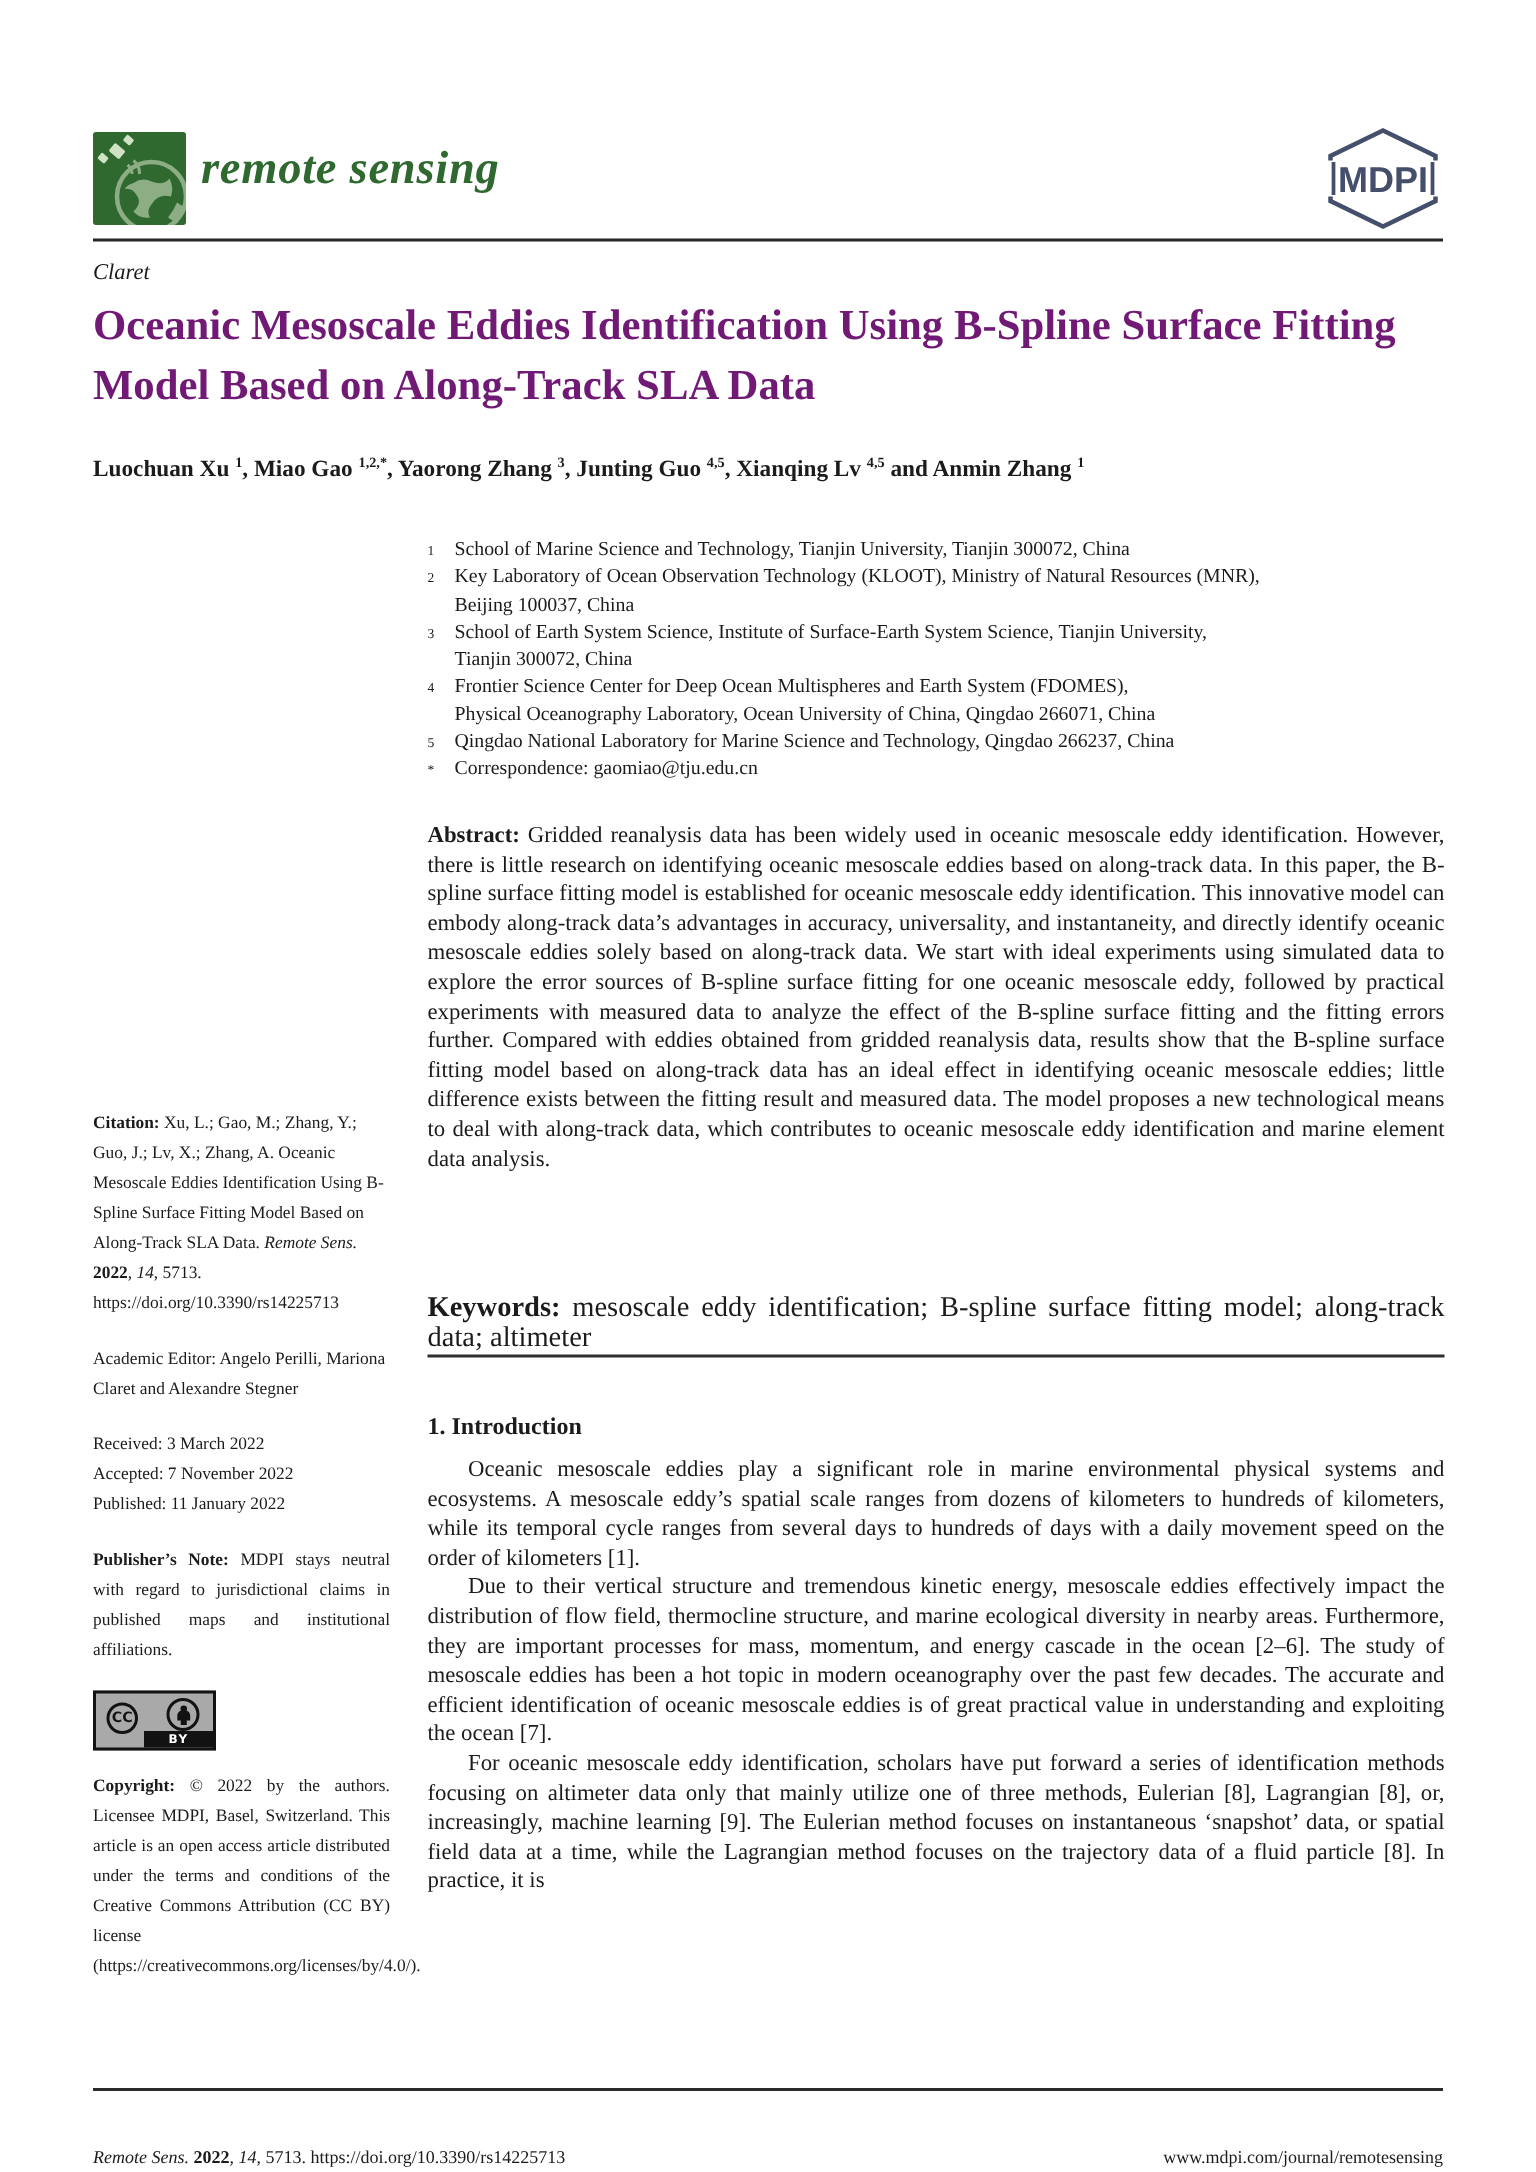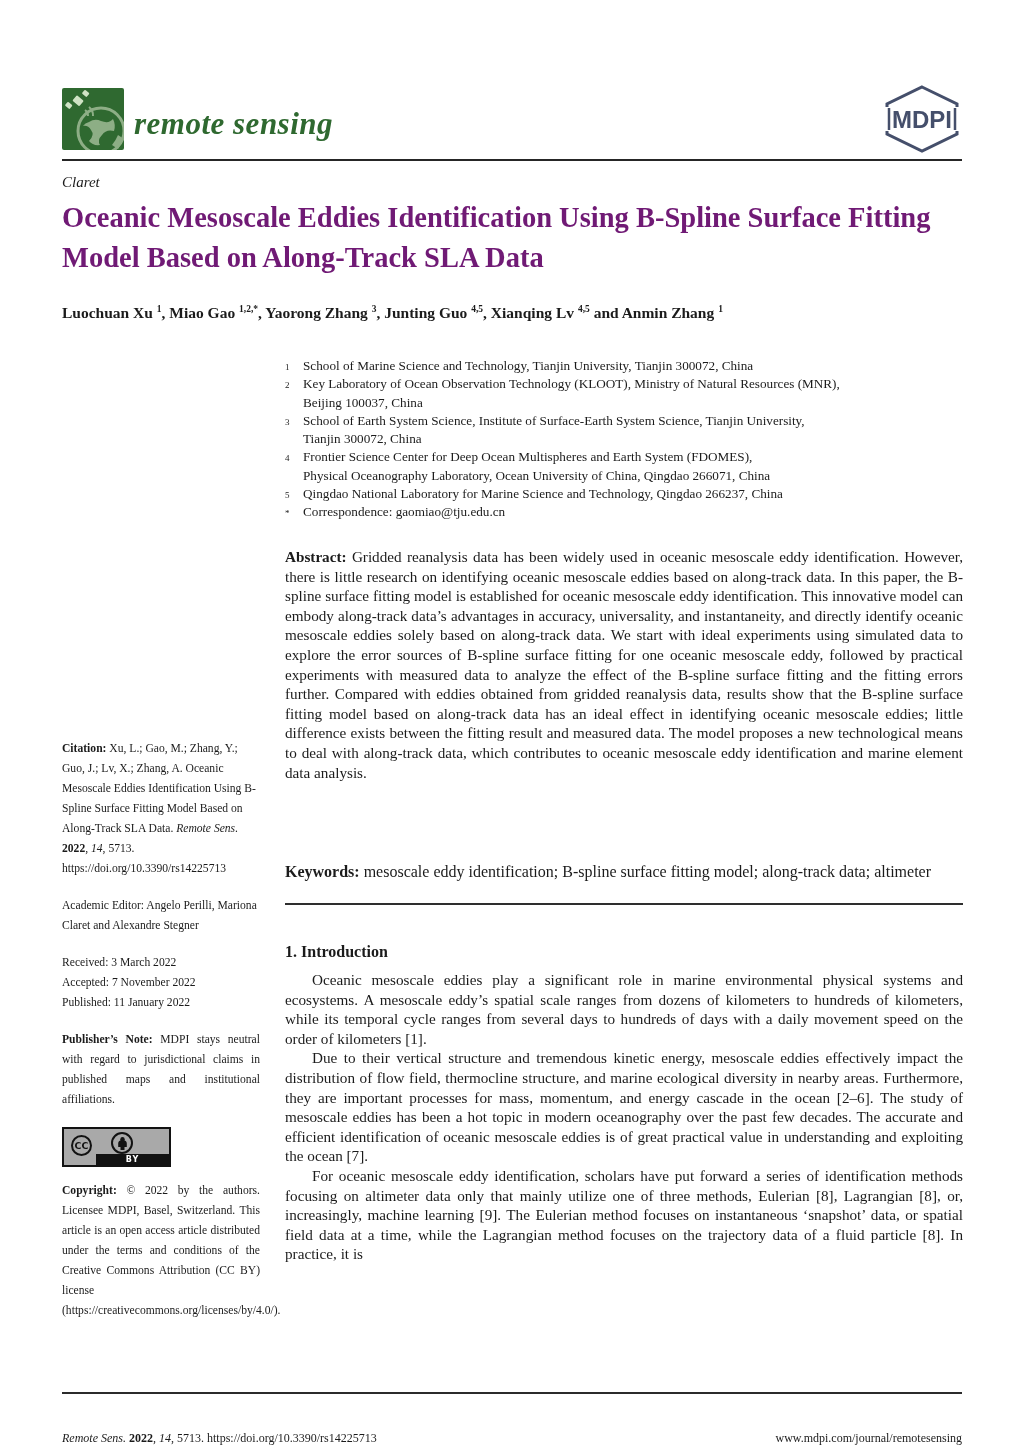--- a/index.html
+++ b/index.html
@@ -4,55 +4,55 @@
 <style>
   html,body { margin:0; padding:0; background:#e8e8e8; }
   .page {
     position:relative; width:1024px; height:1448px; margin:0 auto;
     background:#ffffff; font-family:"Liberation Serif", serif; color:#1b1b1b;
     overflow:hidden;
   }
   .abs { position:absolute; }
 
   
-  .logo-row { left:62px; top:88px; display:flex; align-items:center; gap:10px; }
+  .logo-row { left:62px; top:88px; display:flex; gap:10px; }
   .logo-text { font-size:31px; font-style:italic; font-weight:700; color:#2f6930; letter-spacing:0.5px; padding-top:6px; }
   .mdpi-box { left:874px; top:84px; }
   .header-rule { left:62px; top:159px; width:900px; height:2px; background:#262626; }
 
   .article-label { left:62px; top:174px; font-size:15px; font-style:italic; }
   .title { left:62px; top:198px; width:884px; font-size:28.5px; line-height:40px; font-weight:700; color:#701a75; }
   .authors { left:62px; top:304px; width:900px; font-size:15.5px; font-weight:700; }
   .authors sup { font-size:9.5px; font-weight:700; }
 
   
   .affiliations { left:285px; top:357px; width:655px; font-size:13.2px; line-height:18.3px; }
   .aff-row { display:flex; }
   .aff-marker { width:18px; flex:none; font-size:9px; position:relative; top:1px; }
   .aff-text { flex:1; }
 
   
   .abstract { left:285px; top:547px; width:678px; font-size:15.2px; line-height:19.6px; text-align:justify; }
   .lead-label { font-weight:700; }
-  .keywords { left:285px; top:862px; width:678px; font-size:16px; line-height:19.6px; text-align:justify; }
+  .keywords { left:285px; top:862px; width:678px; font-size:19px; line-height:19.6px; text-align:justify; }
   .kw-rule { left:285px; top:903px; width:678px; height:1.5px; background:#2e2e2e; }
 
   
   .section-heading { left:285px; top:943px; font-size:16px; font-weight:700; }
   .body-text { left:285px; top:970px; width:678px; font-size:15.2px; line-height:19.6px; text-align:justify; }
   .body-p { margin:0; text-indent:27px; }
 
   
   .sidebar { left:62px; top:739px; width:198px; font-size:11.6px; line-height:20px; }
   .sb-block { margin:0 0 17px 0; }
   .sb-justify { text-align:justify; }
   .st-i { font-style:italic; }
   .st-b { font-weight:700; }
 
-  .cc-badge { position:relative; width:109px; height:40px; background:#a9a9a9; border:2px solid #121212; box-sizing:border-box; margin:3px 0 14px 0; }
+  .cc-badge { position:relative; width:82px; height:40px; background:#a9a9a9; border:2px solid #121212; box-sizing:border-box; margin:3px 0 14px 0; }
   .cc-circle { position:absolute; left:7px; top:6px; width:21px; height:21px; border:2.5px solid #121212; border-radius:50%;
     display:flex; align-items:center; justify-content:center; color:#121212;
     font-family:"DejaVu Sans", sans-serif; font-size:9.5px; font-weight:700; box-sizing:border-box; background:#a9a9a9; }
   .person-circle { position:absolute; left:47px; top:3px; width:22px; height:22px; border:2.5px solid #121212; border-radius:50%;
     box-sizing:border-box; background:#a9a9a9; display:flex; align-items:center; justify-content:center; }
   .by-bar { position:absolute; left:32px; right:0; bottom:0; height:11px; background:#121212; color:#ffffff;
     font-family:"DejaVu Sans", sans-serif; font-size:8px; font-weight:700; text-align:center; line-height:12px; letter-spacing:1px; }
 
   
   .footer-rule { left:62px; top:1392px; width:900px; height:2px; background:#2b2b2b; }

